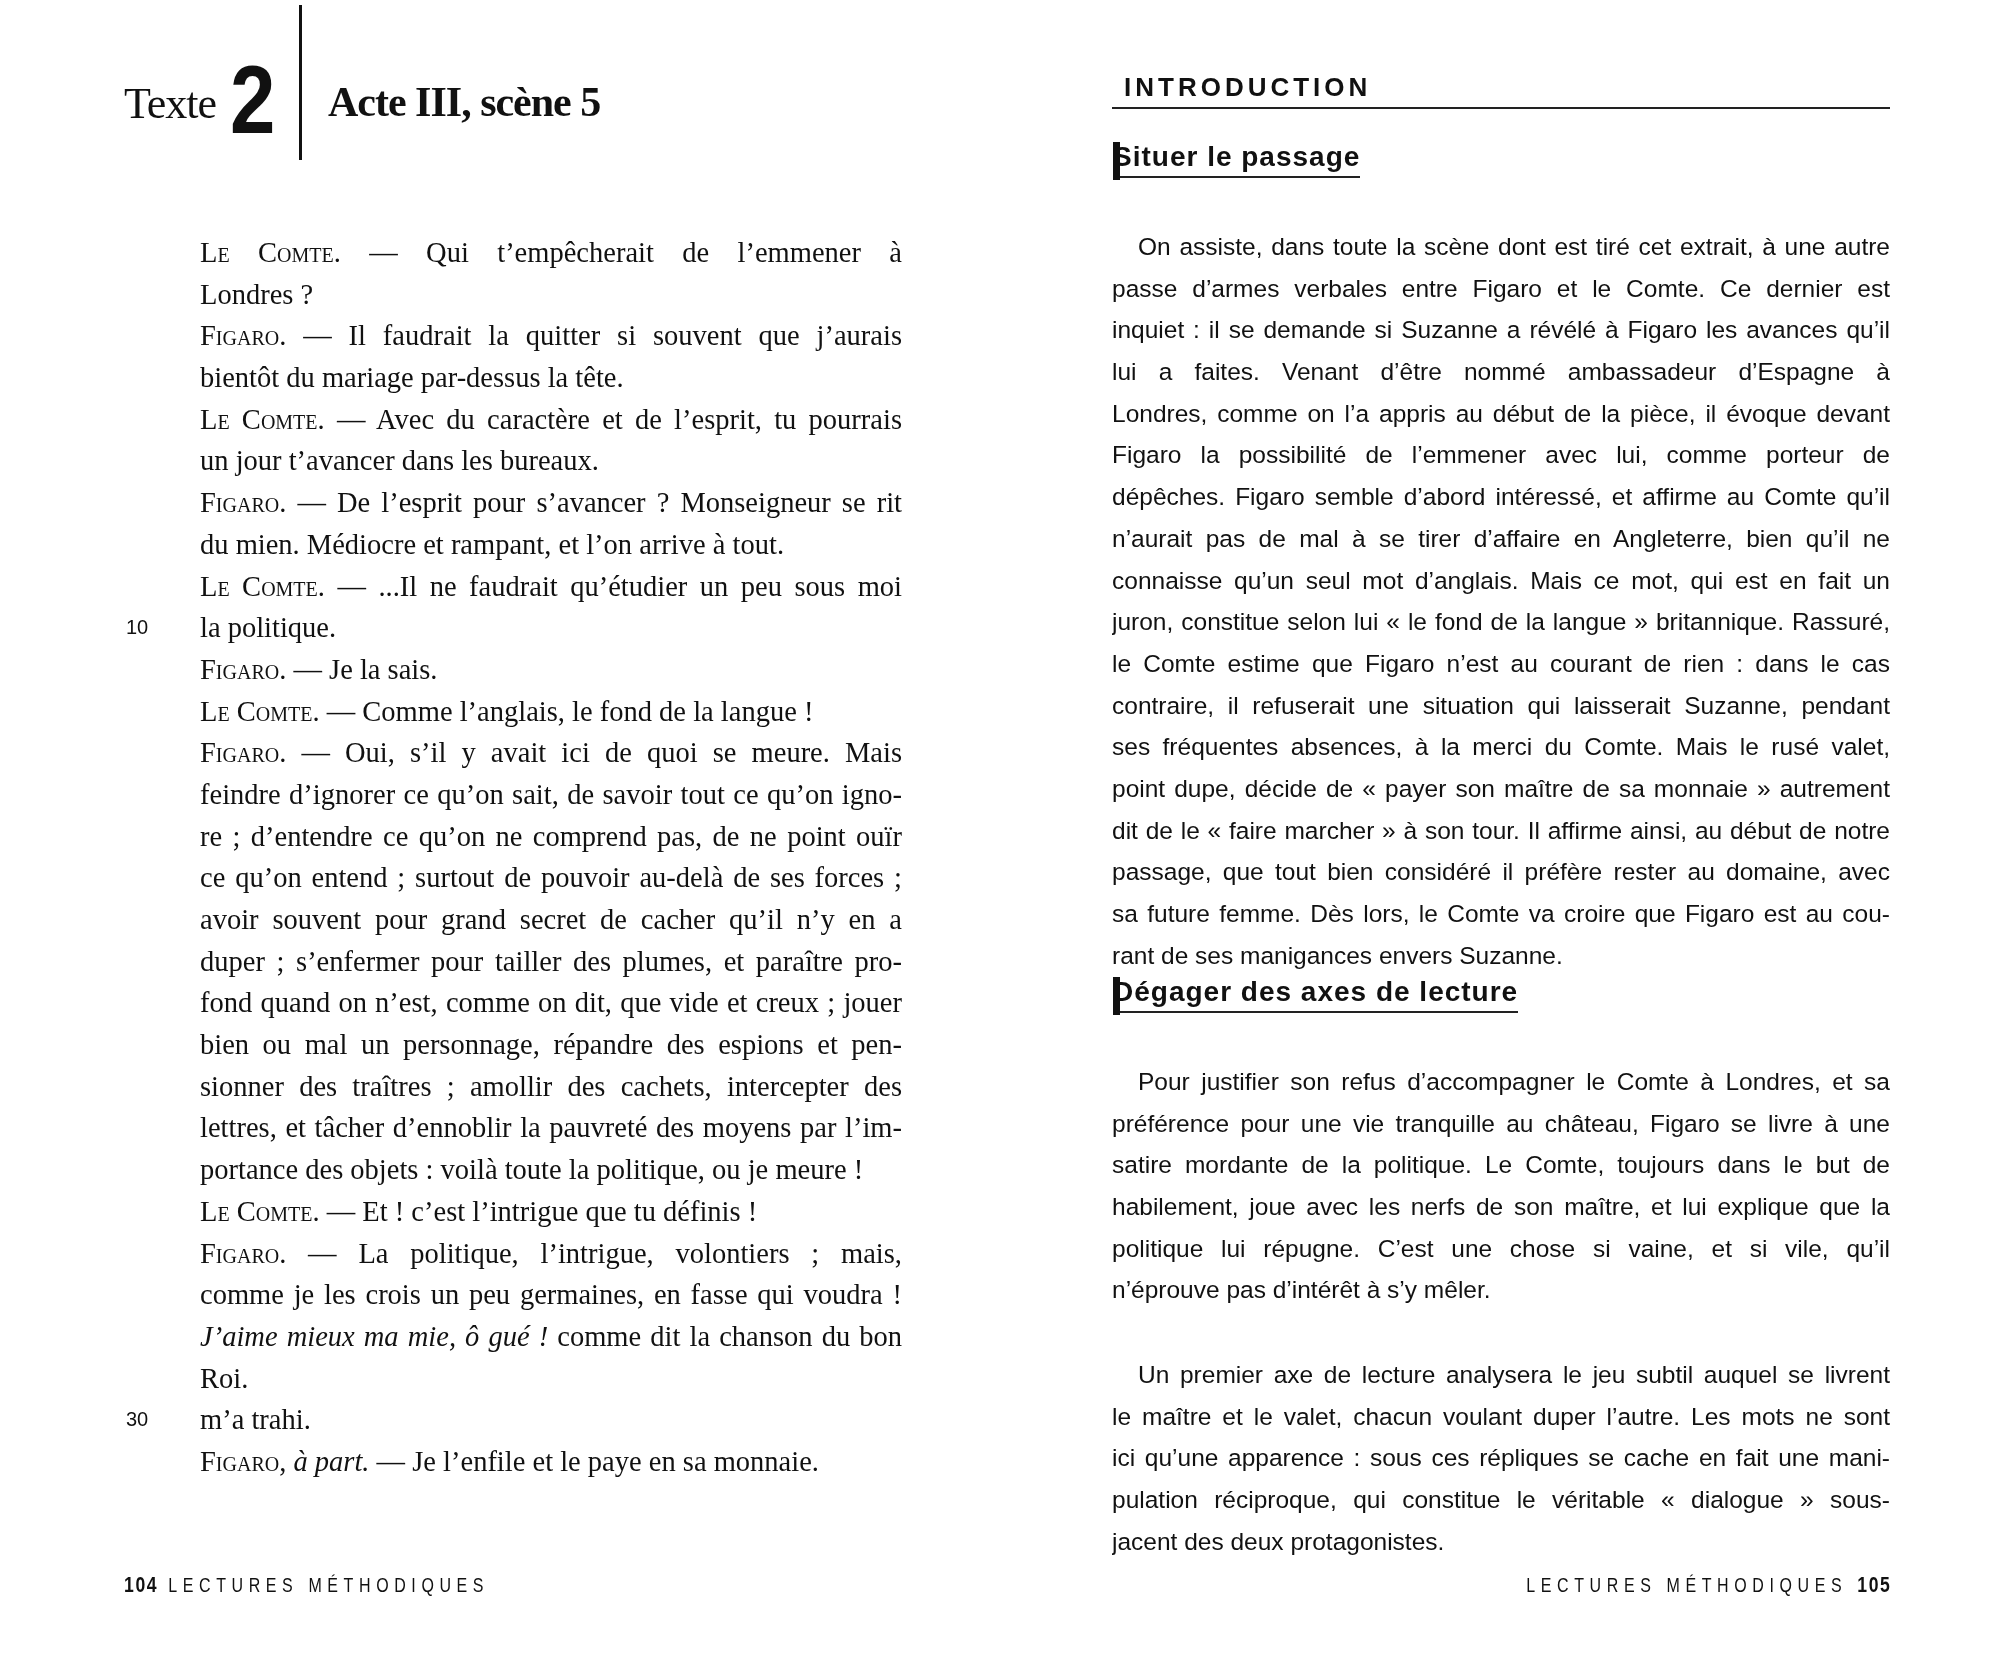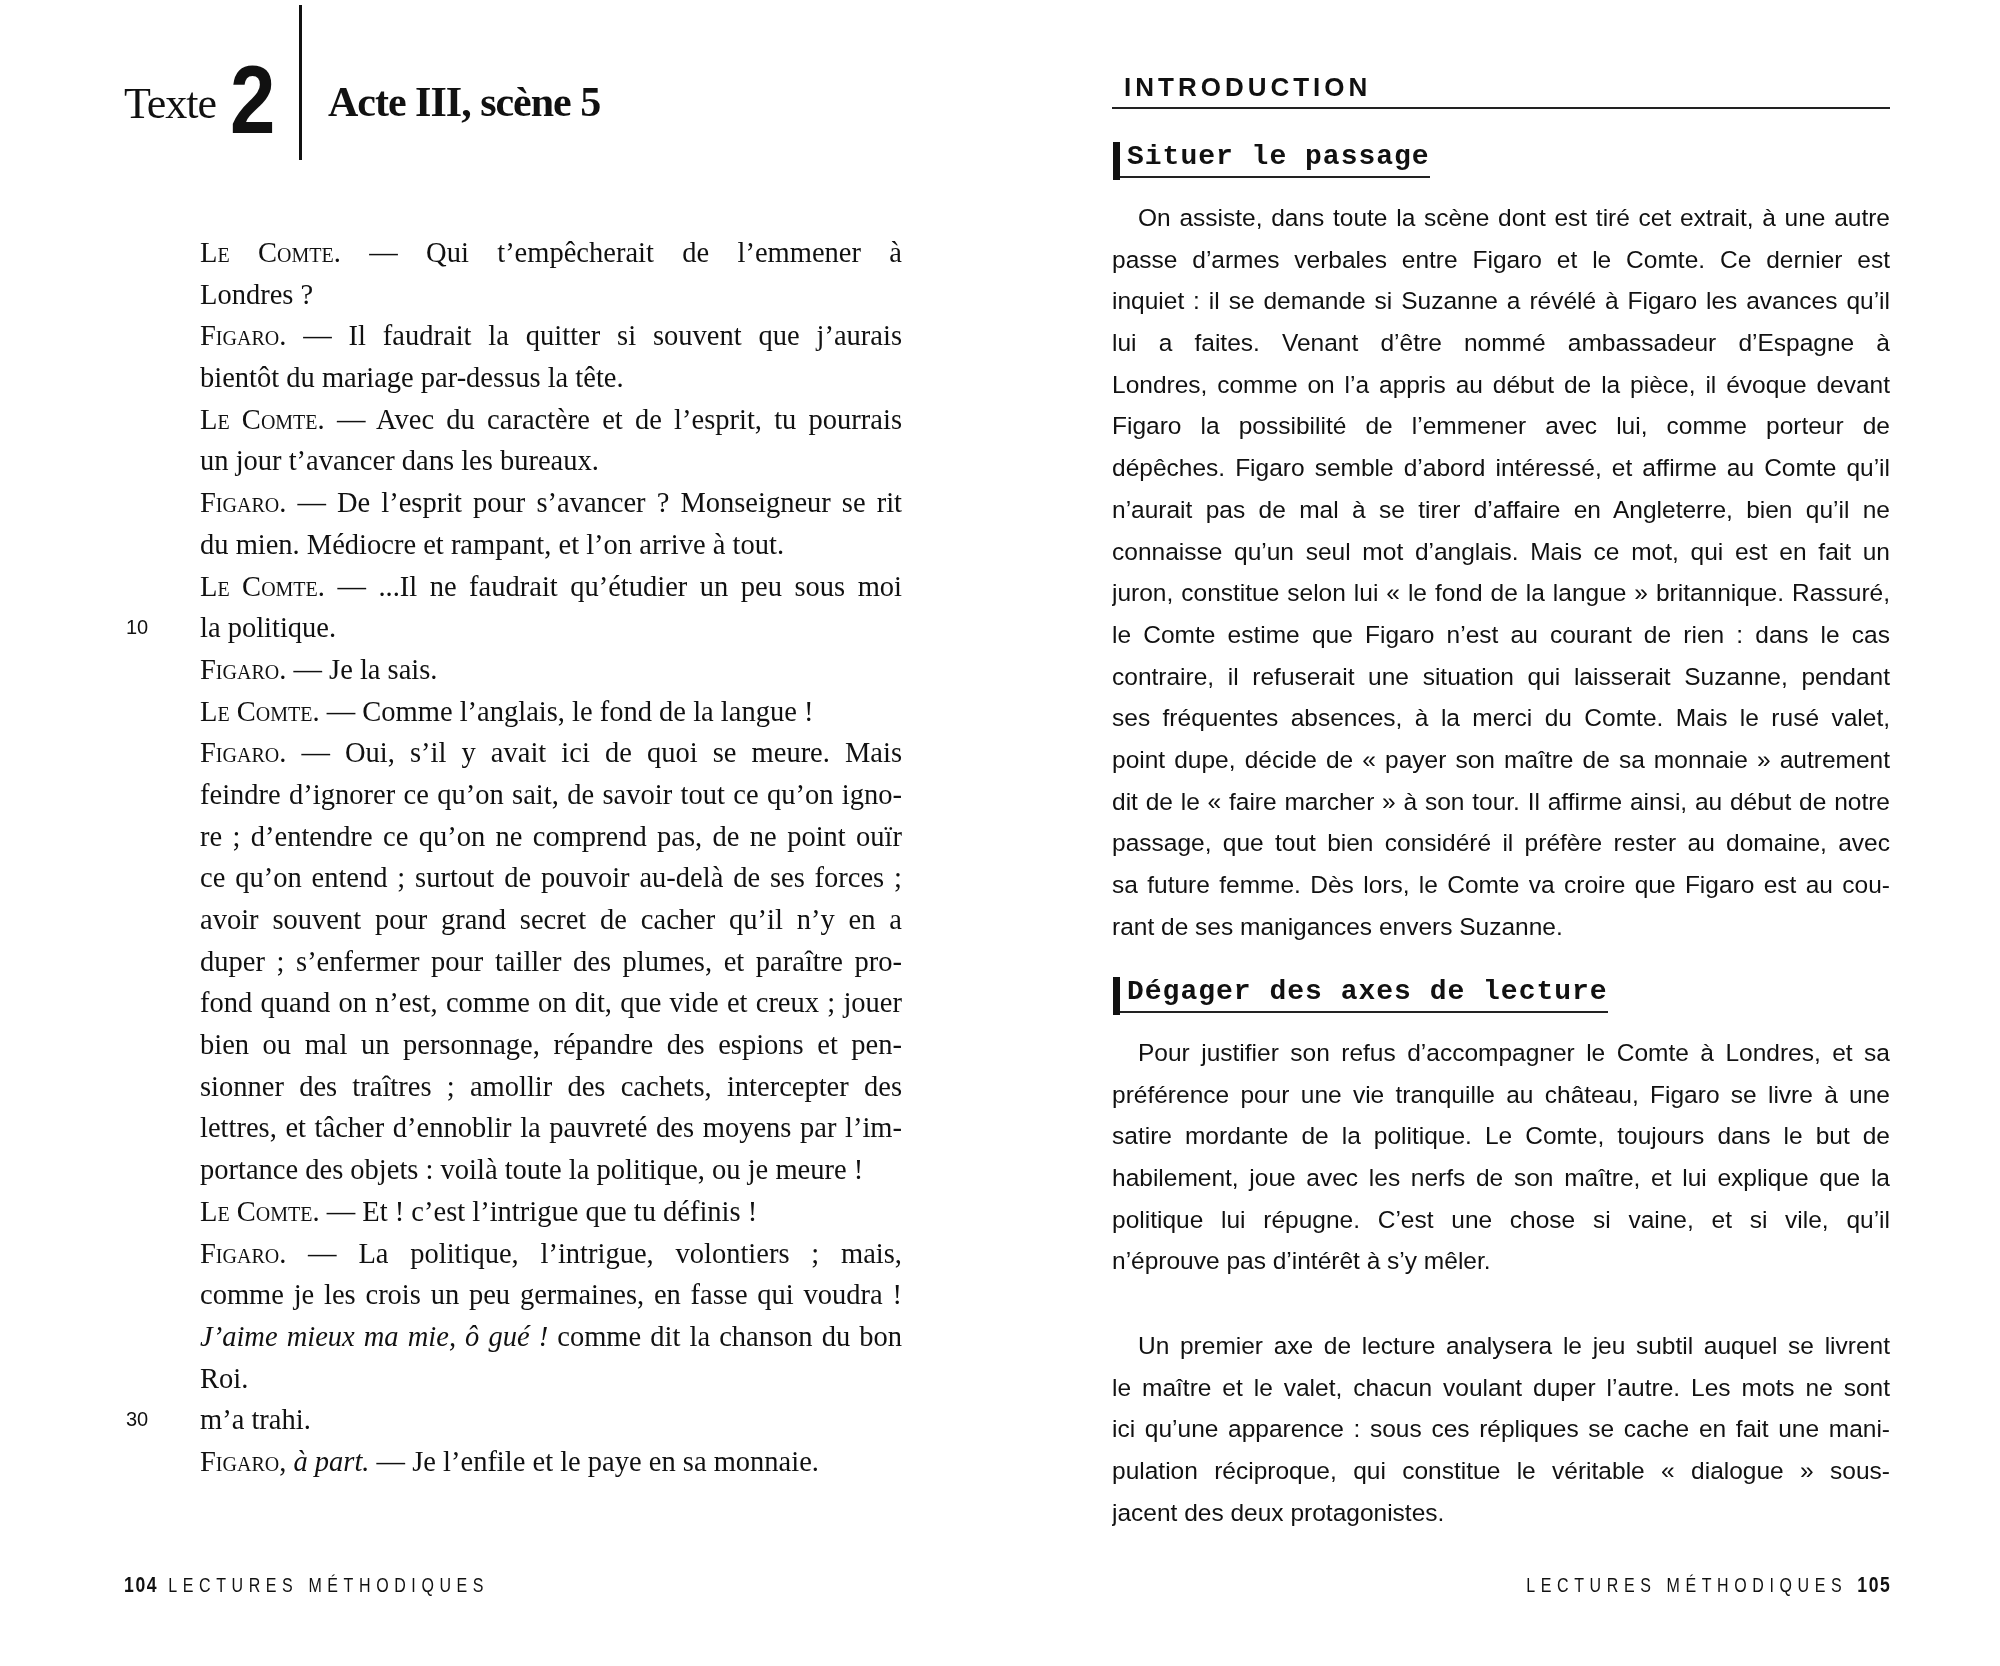--- a/index.html
+++ b/index.html
@@ -24,29 +24,29 @@
 
   
   .footer { position: absolute; top: 1572px; font-family: "Liberation Sans", sans-serif; font-size: 20px; letter-spacing: 7px; transform: scaleX(0.8); }
   .footer .pn { font-weight: bold; font-size: 22px; letter-spacing: 2px; }
   #footer-left { left: 124px; transform-origin: left; }
   #footer-right { right: 109px; transform-origin: right; }
 
   
   .intro-title { position: absolute; left: 124px; top: 72px; font-family: "Liberation Sans", sans-serif; font-weight: bold; font-size: 26px; letter-spacing: 4px; }
   .intro-rule { position: absolute; left: 112px; top: 107px; width: 778px; height: 2px; background: #222; }
-  .sec-head { position: absolute; left: 113px; font-family: Liberation Mono, monospace; font-weight: bold; font-size: 28px; letter-spacing: 1px; padding-left: 14px; padding-bottom: 2px; border-bottom: 2px solid #222; line-height: 34px; }
+  .sec-head { position: absolute; left: 113px; font-family: Liberation Sans, sans-serif; font-weight: bold; font-size: 28px; letter-spacing: 1px; padding-bottom: 2px; border-bottom: 2px solid #222; line-height: 34px; }
   .sec-head .bar { position: absolute; left: 0; top: 2px; width: 7px; height: 38px; background: #111; }
   #sec1 { top: 140px; }
   #sec2 { top: 975px; }
 
   .prose { position: absolute; left: 112px; width: 778px; font-family: "Liberation Sans", sans-serif; font-size: 24.5px; }
   .prose .pl { height: 41.7px; line-height: 41.7px; text-align: justify; text-align-last: justify; overflow: hidden; white-space: normal; }
   .prose .pl.last { text-align-last: left; }
-  .prose .pl.indent { padding-left: 26px; }
+  .prose .pl.indent { padding-left: 26px; margin-top: 29px; }
   #prose1 { top: 197px; }
   #prose2 { top: 1032px; }
   #prose3 { top: 1325px; }
 </style>
 </head>
 <body>
 
 <div class="page" id="page-left">
   <div class="texte-label">Texte</div>
   <div class="texte-num">2</div>

